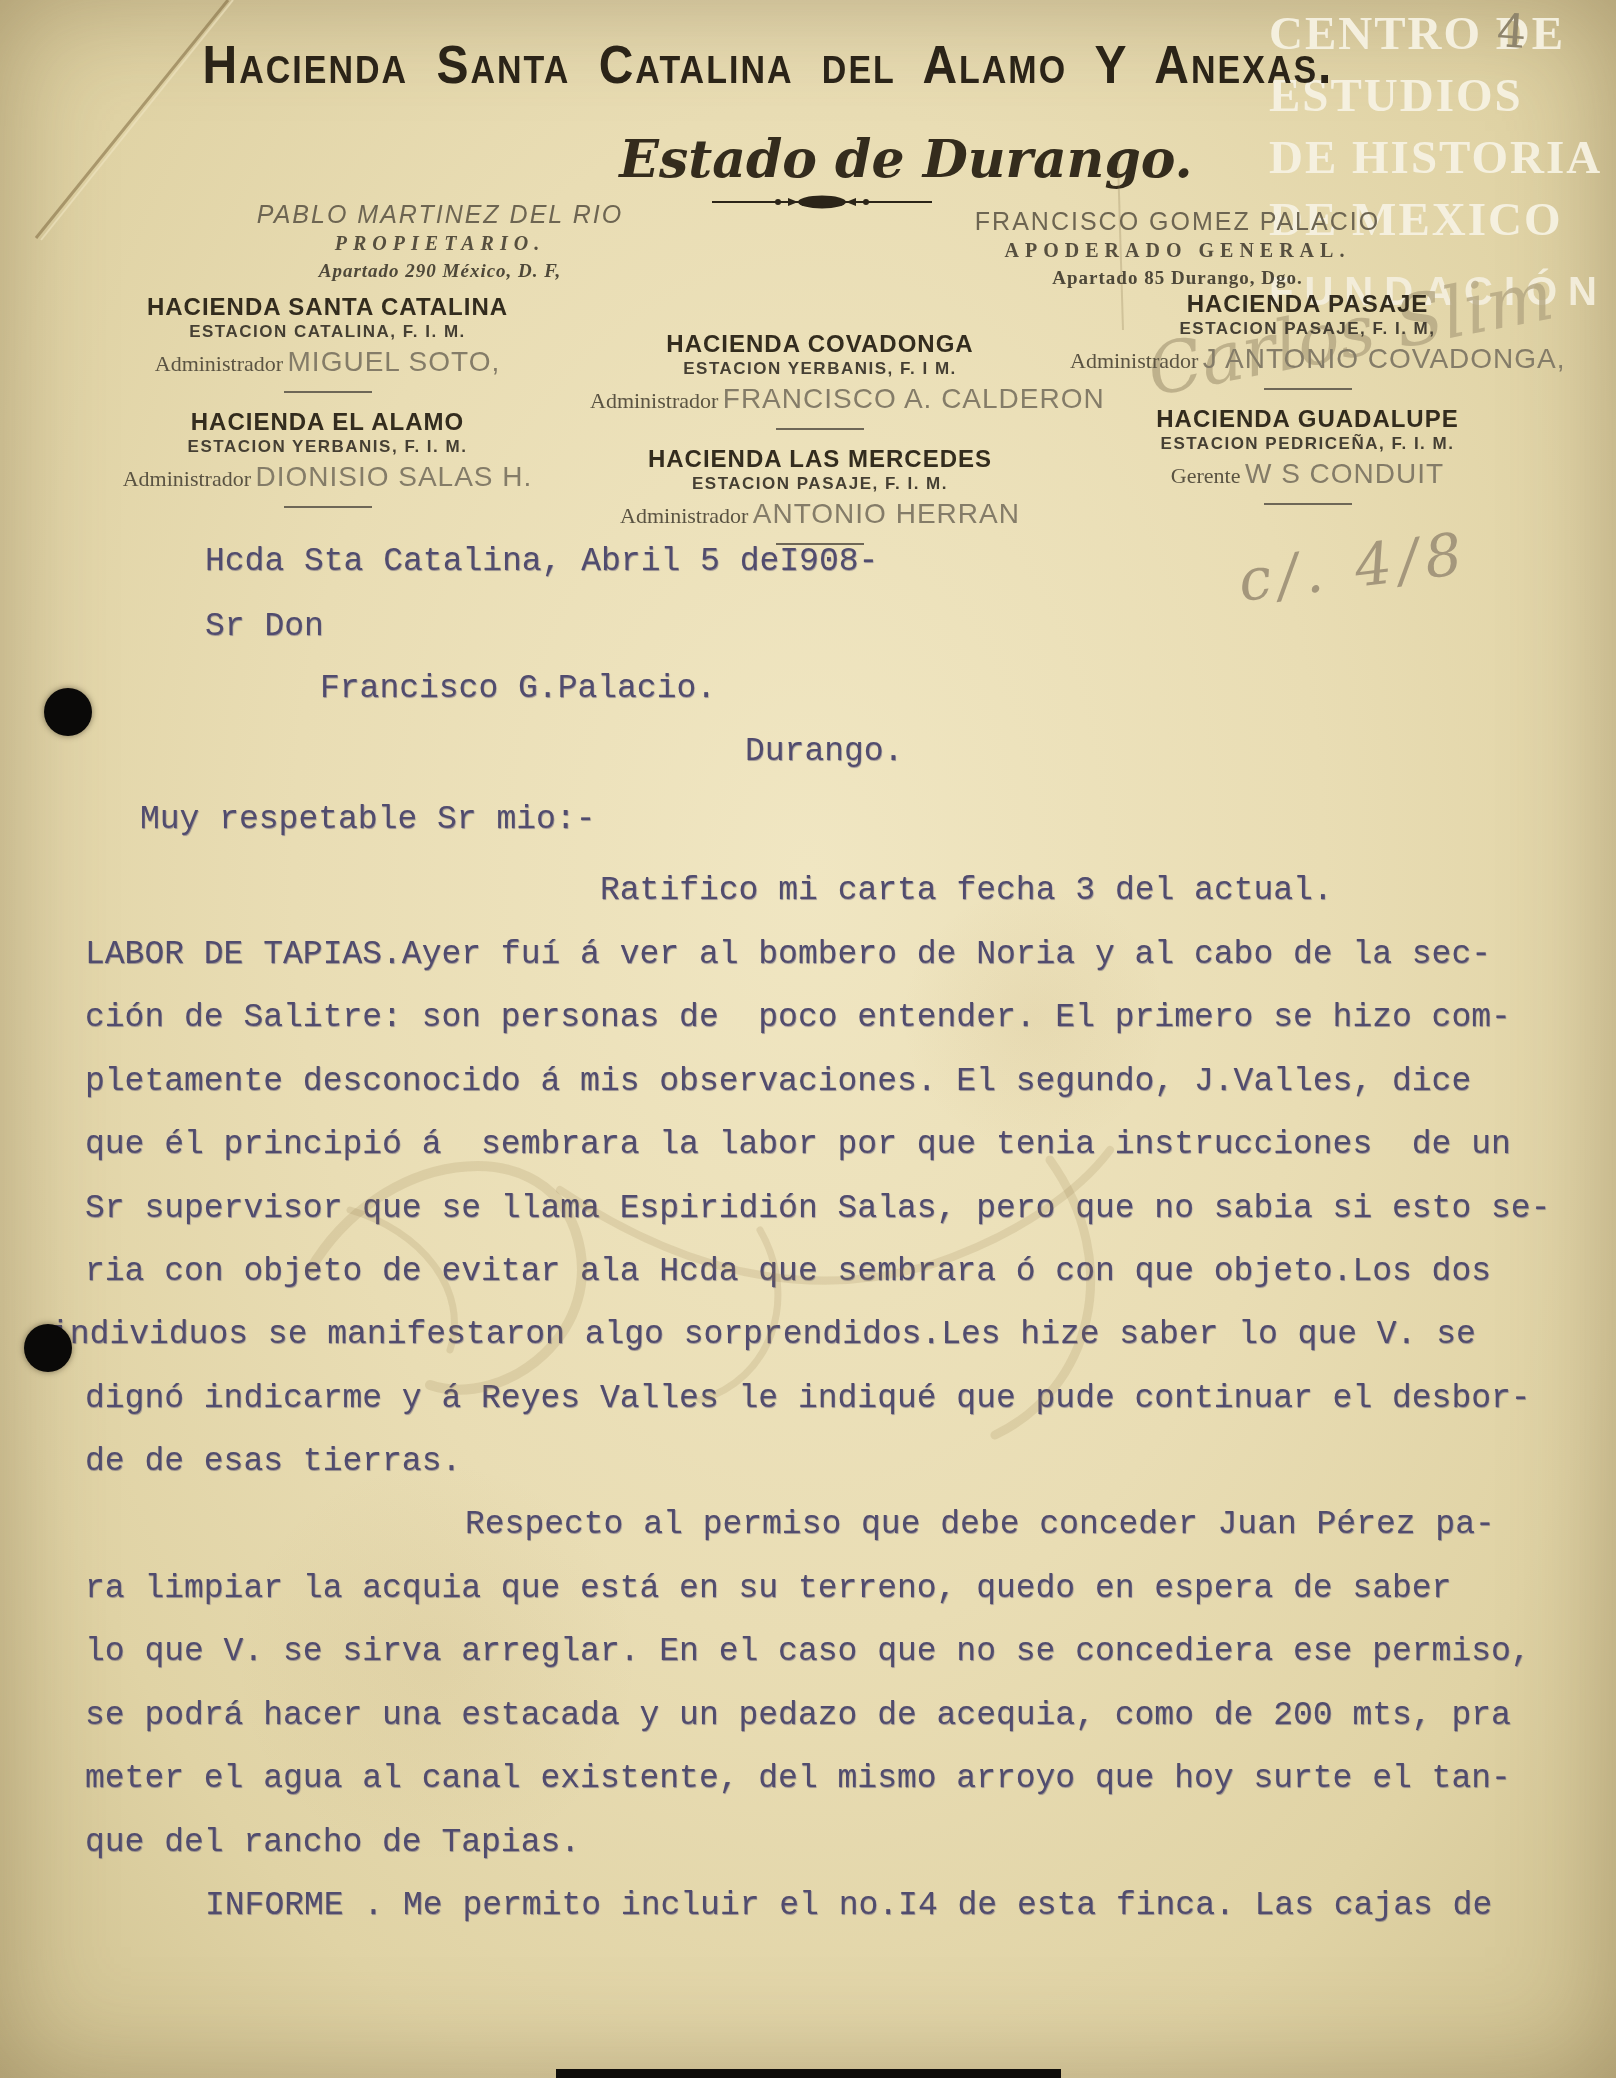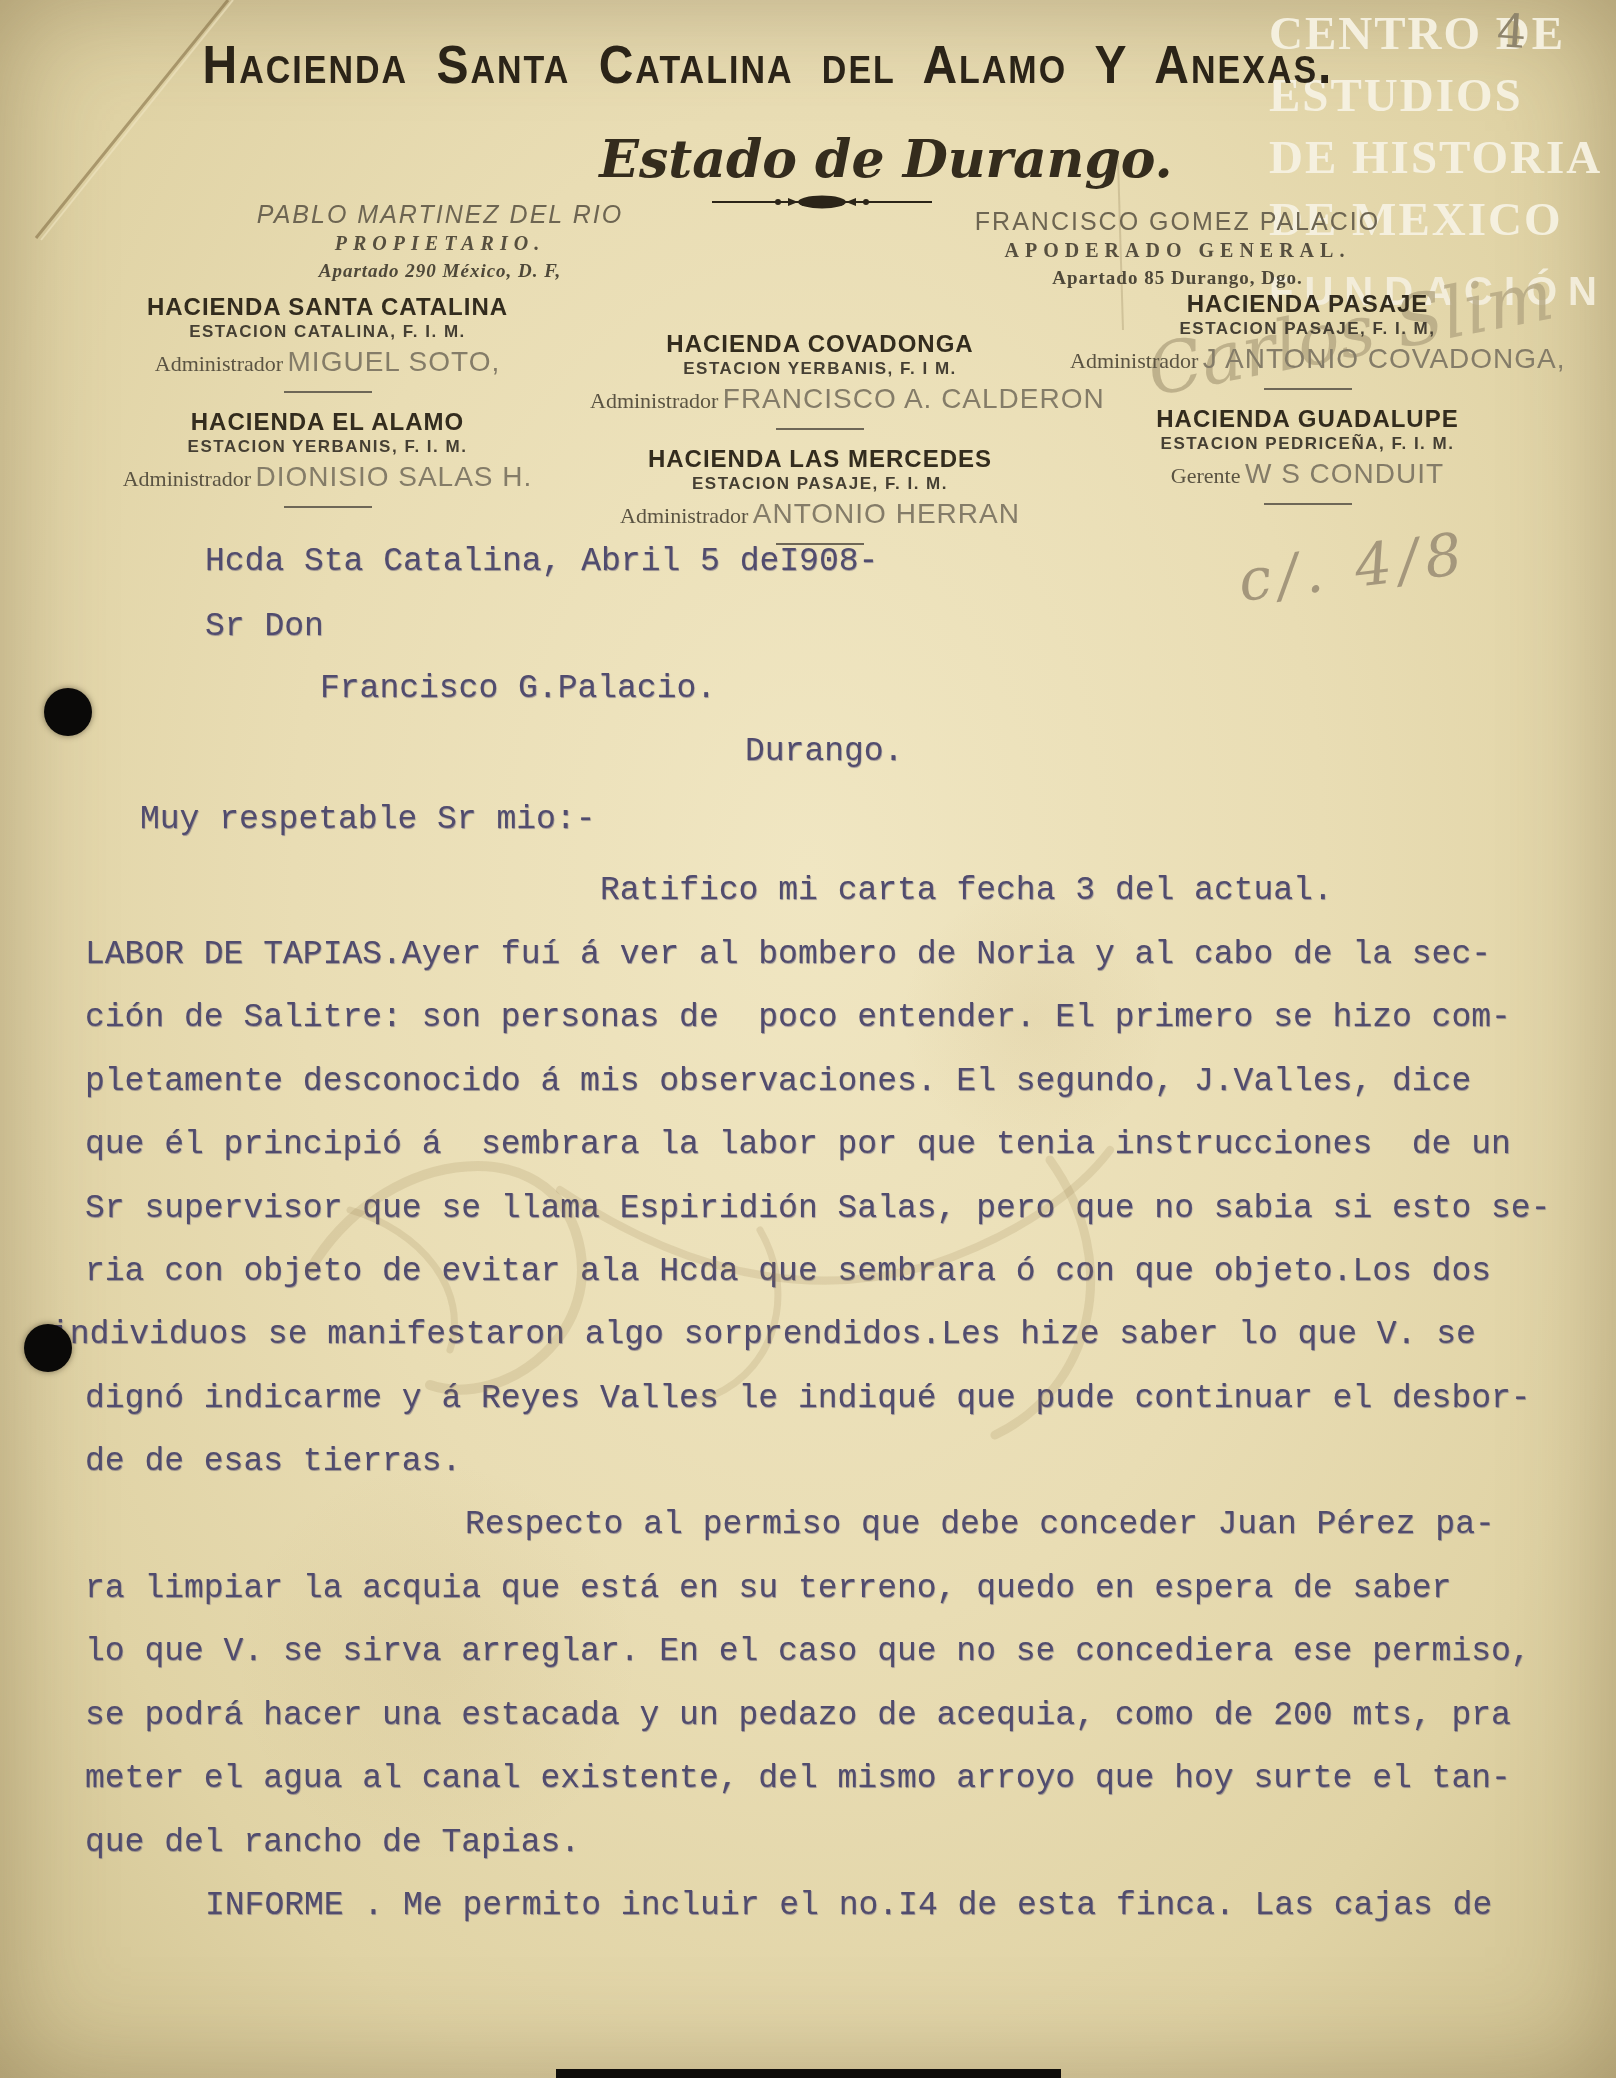--- a/index.html
+++ b/index.html
@@ -15,21 +15,21 @@
   svg.overlay { position:absolute; left:0; top:0; pointer-events:none; }
 
   
   .title {
     position:absolute; left:40px; right:120px; top:34px; text-align:center;
     font-variant:small-caps; font-weight:bold; font-size:48px;
     letter-spacing:2px; word-spacing:13px; color:#2b2418;
     transform:scaleY(1.12); transform-origin:top center; white-space:nowrap;
   }
   .subtitle {
-    position:absolute; left:496px; width:780px; top:128px; text-align:center;
+    position:absolute; left:516px; width:780px; top:128px; text-align:center;
     font-family:"DejaVu Serif", serif; font-style:italic; font-weight:bold;
     font-size:52px; color:#342c1d;
   }
   .ornament { position:absolute; left:712px; top:194px; }
 
   .owner { position:absolute; text-align:center; }
   .owner-left  { left:180px; width:520px; top:200px;font-style:italic; }
   .owner-right { left:905px; width:545px; top:207px; }
   .owner-name    { font-size:25px; letter-spacing:2px; color:#6d6552; }
   .owner-role    { font-family:"Liberation Serif", serif; font-weight:bold; font-size:20px; letter-spacing:6px; color:#564f3f; margin-top:3px; }

